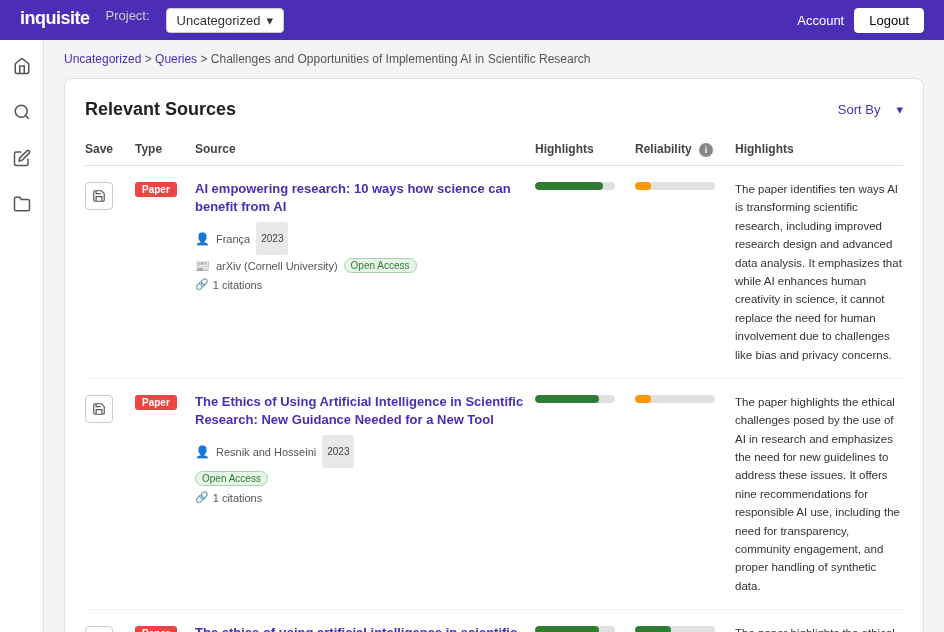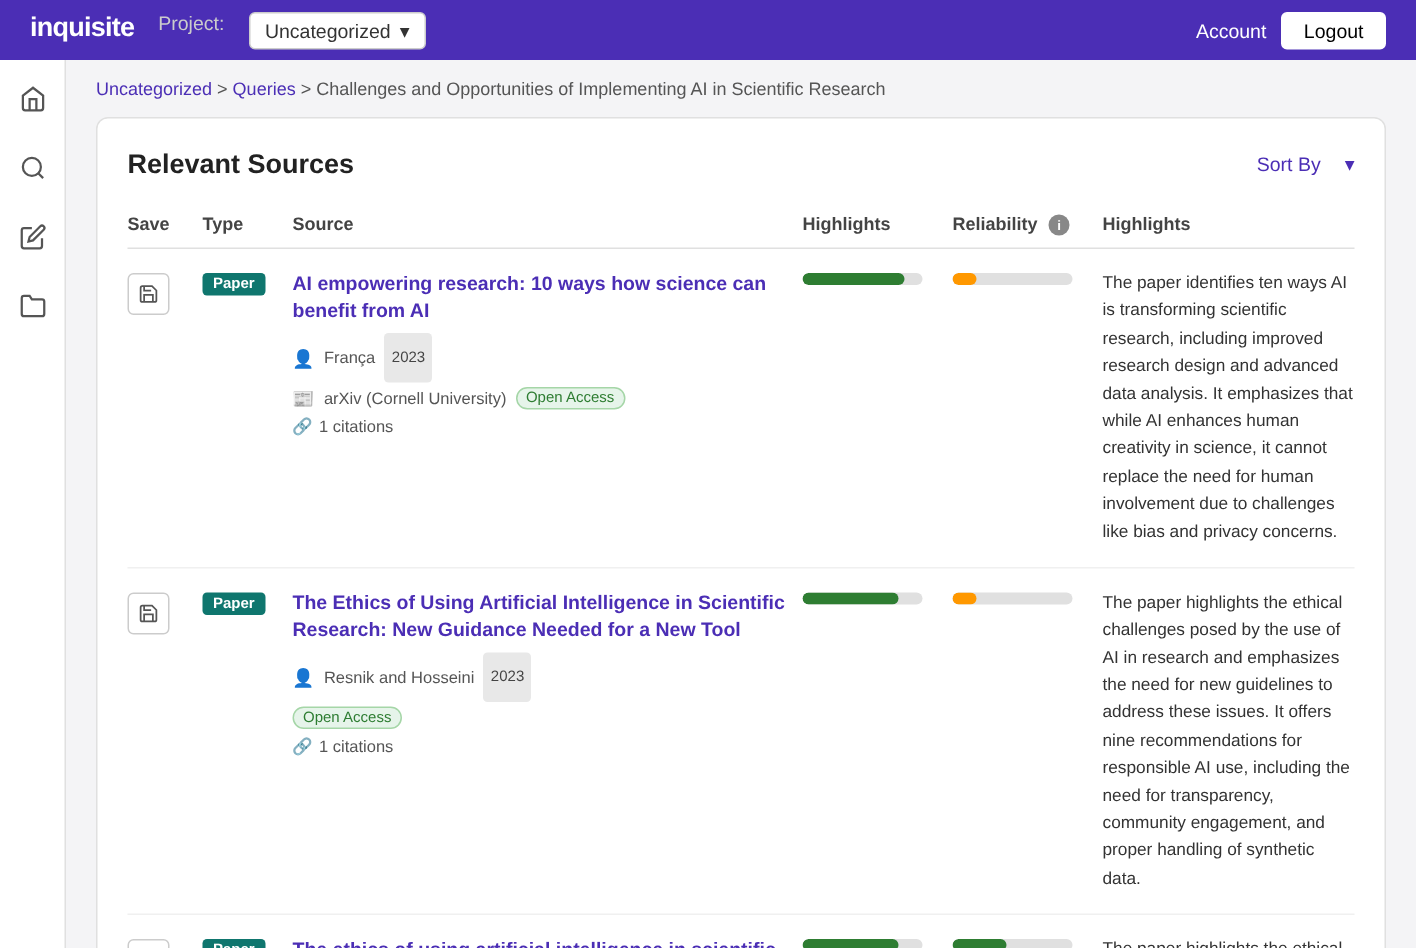--- a/index.html
+++ b/index.html
@@ -129,21 +129,21 @@
       background: white;
       display: flex;
       align-items: center;
       justify-content: center;
       cursor: pointer;
       margin-top: 2px;
     }
 
     .type-badge {
       display: inline-block;
-      background: #0f766e;
+      background: #ef4444;
       color: white;
       font-size: 10px;
       font-weight: 600;
       padding: 2px 7px;
       border-radius: 3px;
       margin-top: 2px;
     }
 
     .source-title {
       font-size: 13px;

